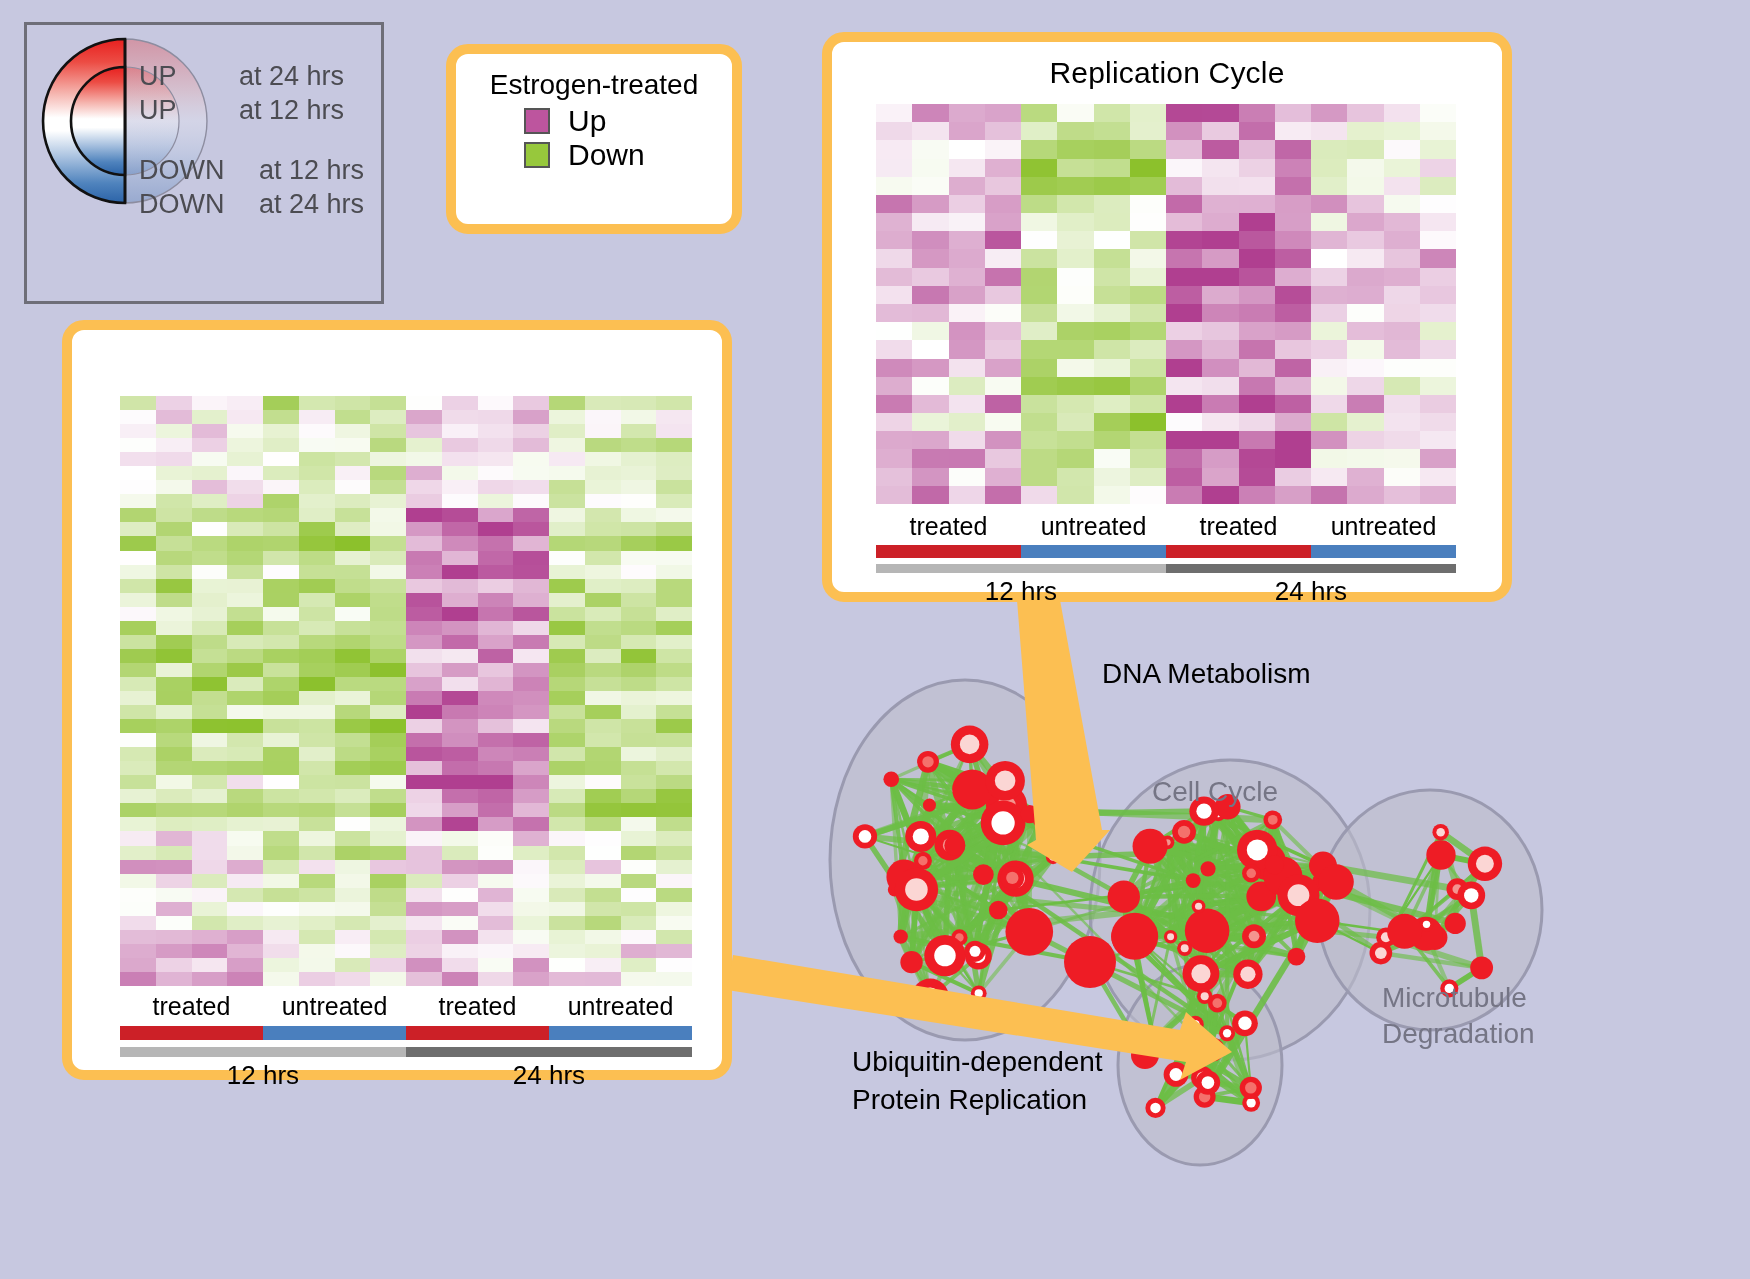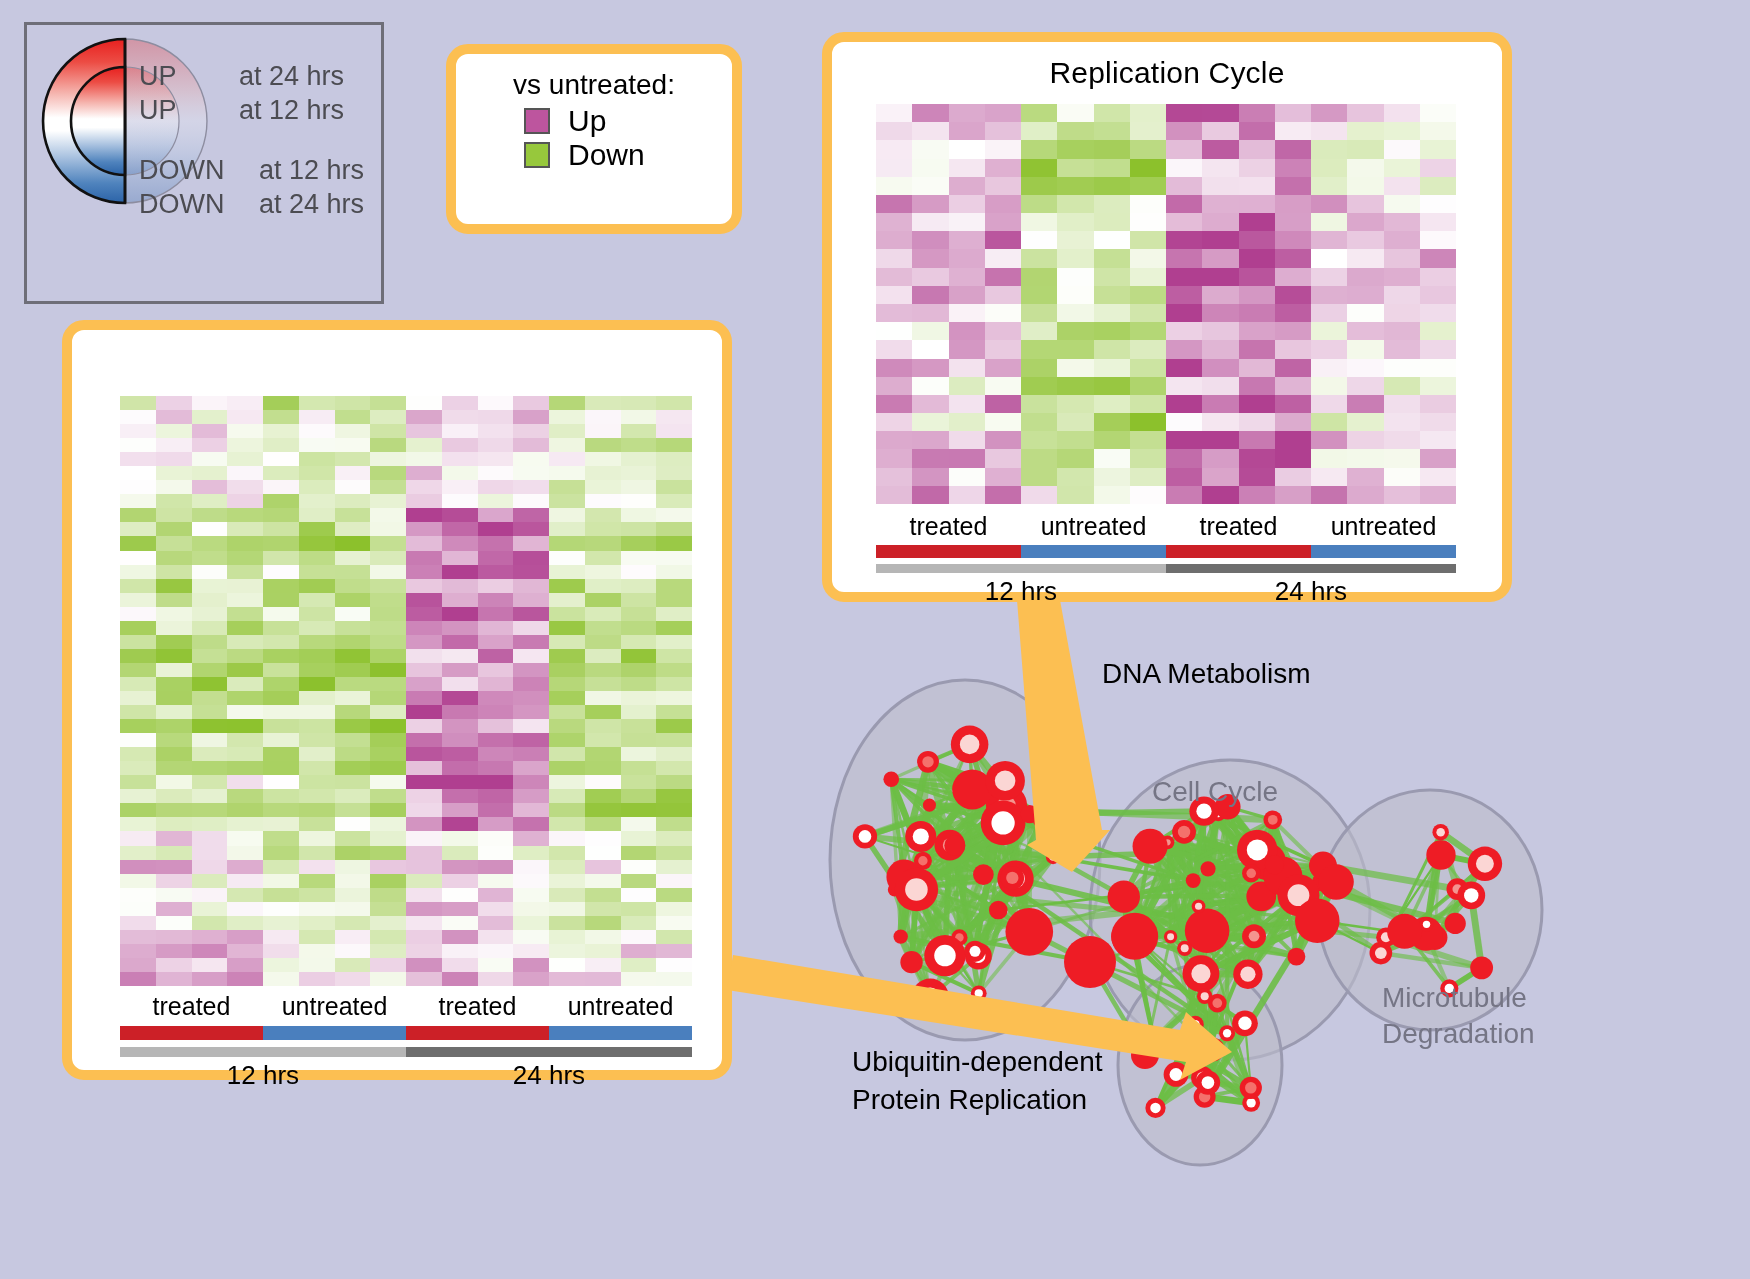--- a/index.html
+++ b/index.html
@@ -123,21 +123,21 @@
     <span class="leg-txt" style="left:212px;top:70px;">at 12 hrs</span>
     <span class="leg-txt" style="left:112px;top:130px;">DOWN</span>
     <span class="leg-txt" style="left:232px;top:130px;">at 12 hrs</span>
     <span class="leg-txt" style="left:112px;top:164px;">DOWN</span>
     <span class="leg-txt" style="left:232px;top:164px;">at 24 hrs</span>
 
   </div>
 
   <div class="orange-panel" id="updown-legend">
     <div class="hdr">
-      <div>vs untreated:</div>
+      <div>Estrogen-treated</div>
     </div>
     <div class="swatch-row">
       <span class="swatch" id="sw-up" style="background: rgb(189, 85, 158);"></span>
       <span class="swatch-label">Up</span>
     </div>
     <div class="swatch-row">
       <span class="swatch" id="sw-down" style="background: rgb(151, 200, 60);"></span>
       <span class="swatch-label">Down</span>
     </div>
   </div>

